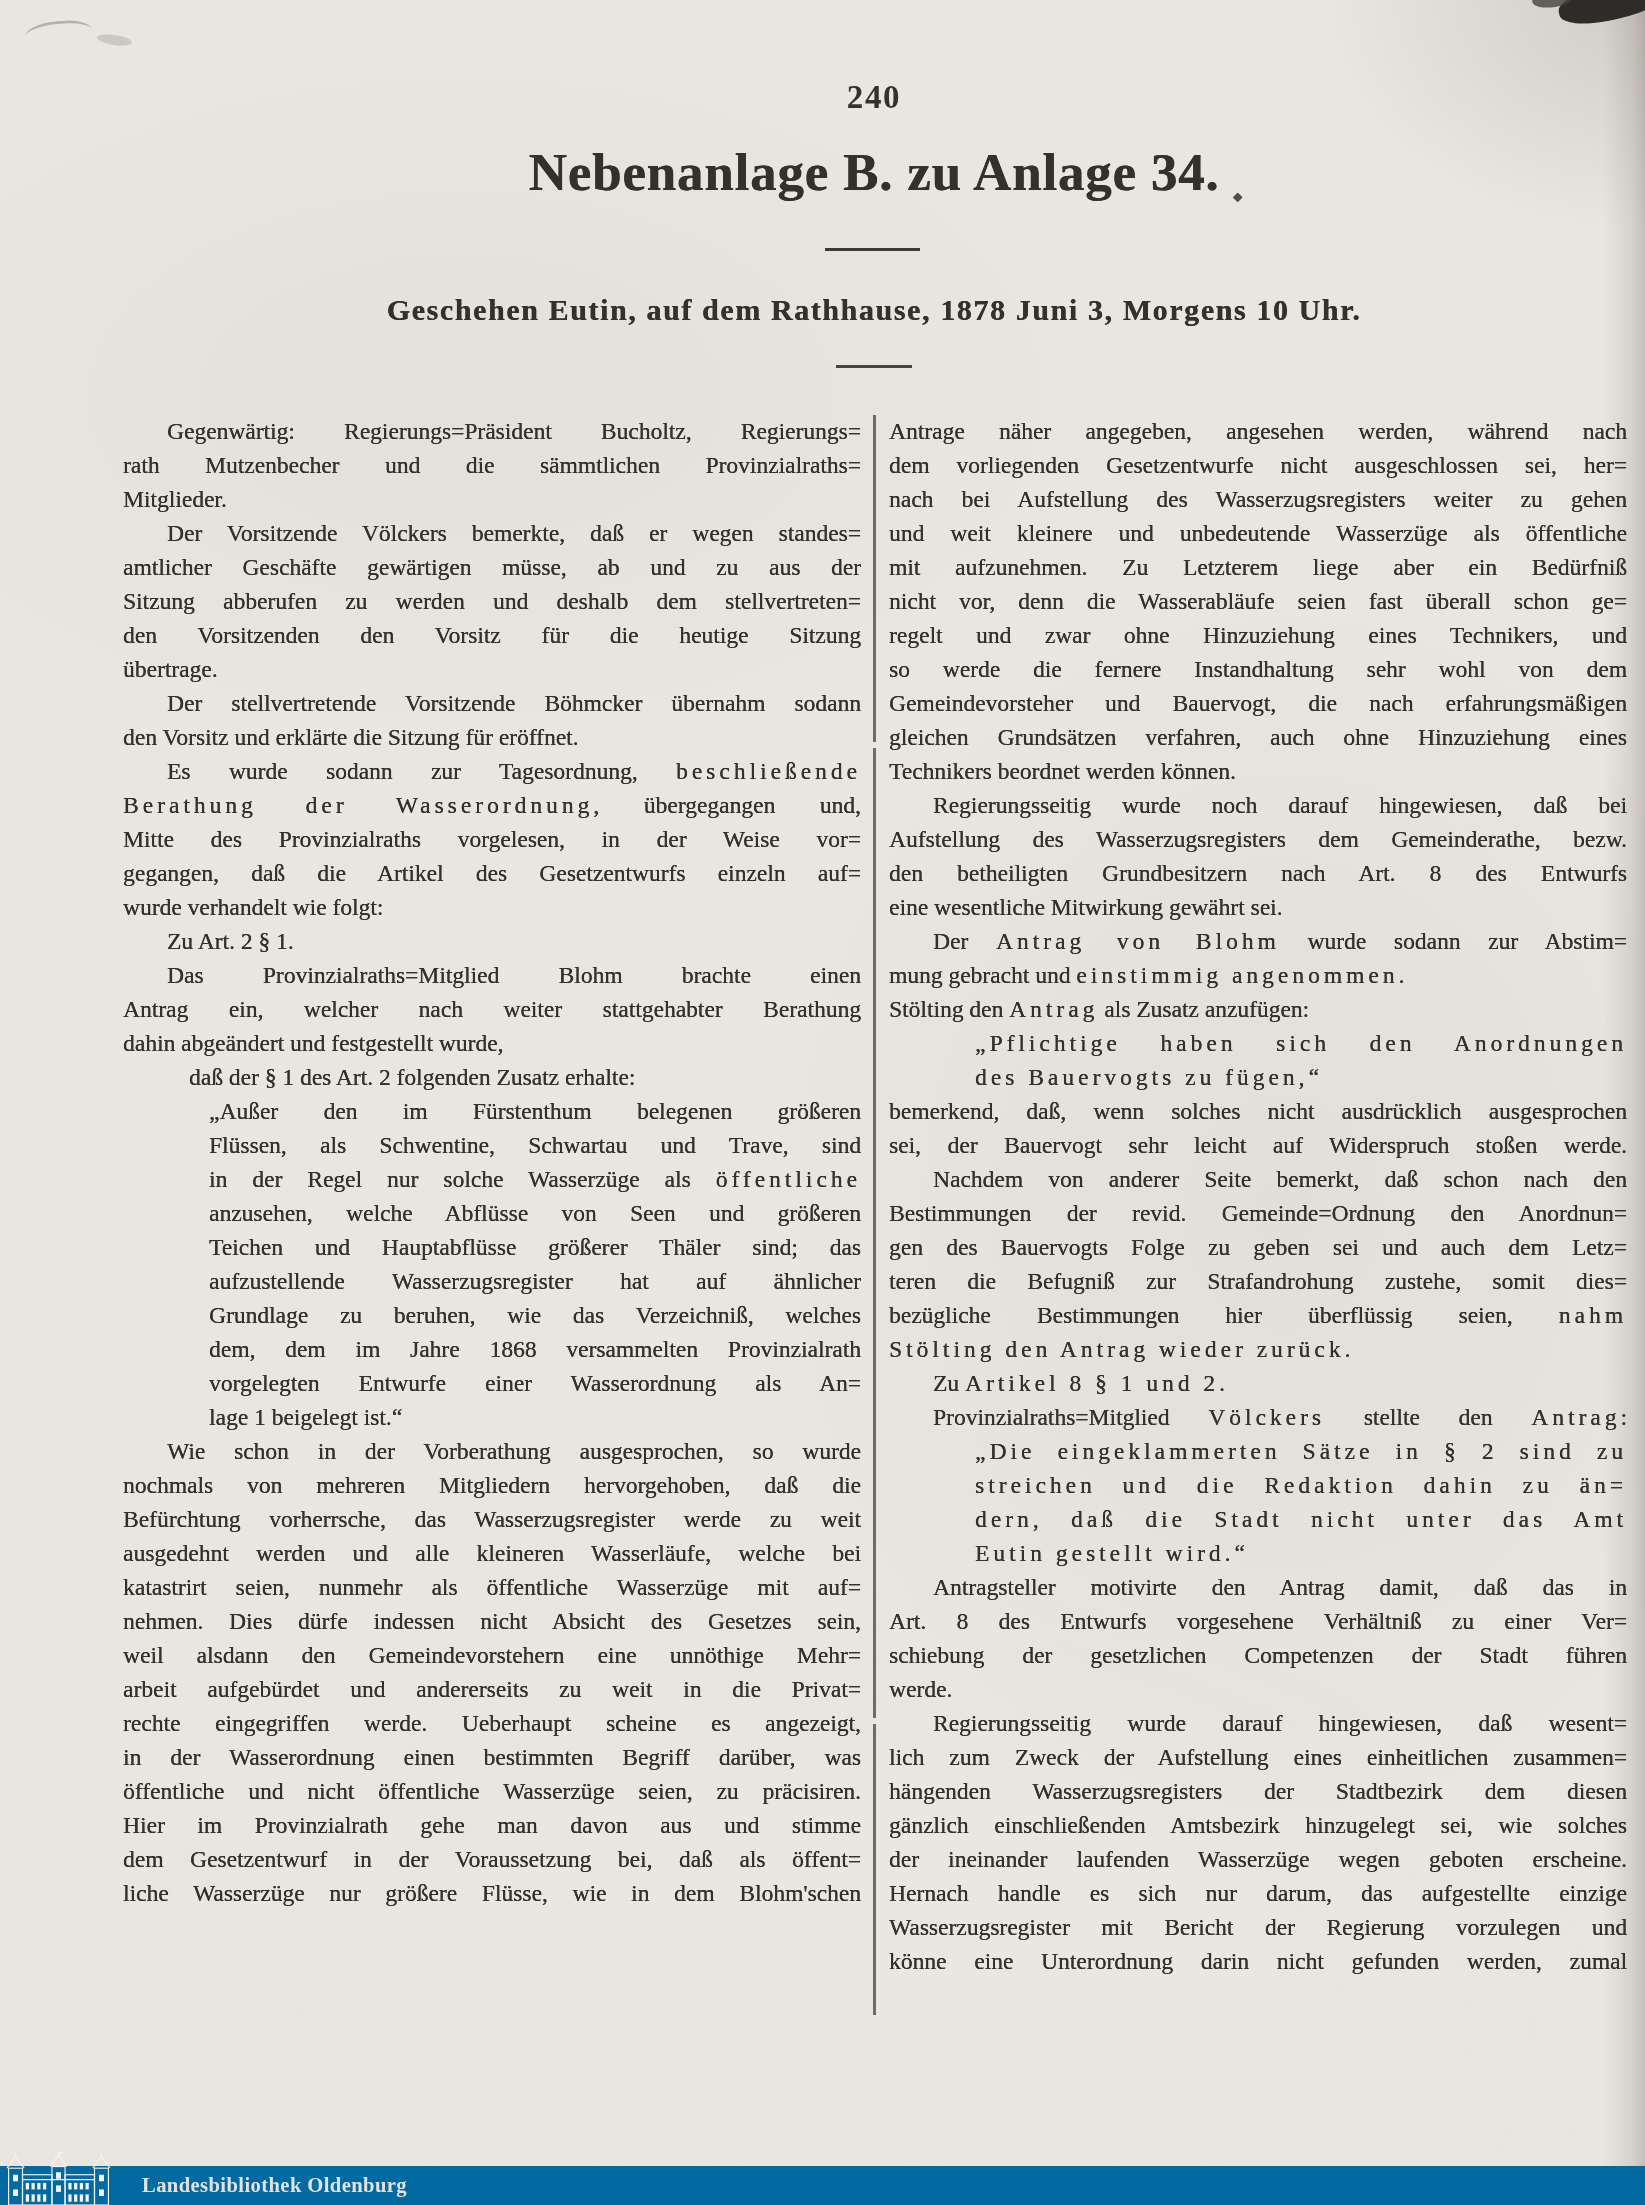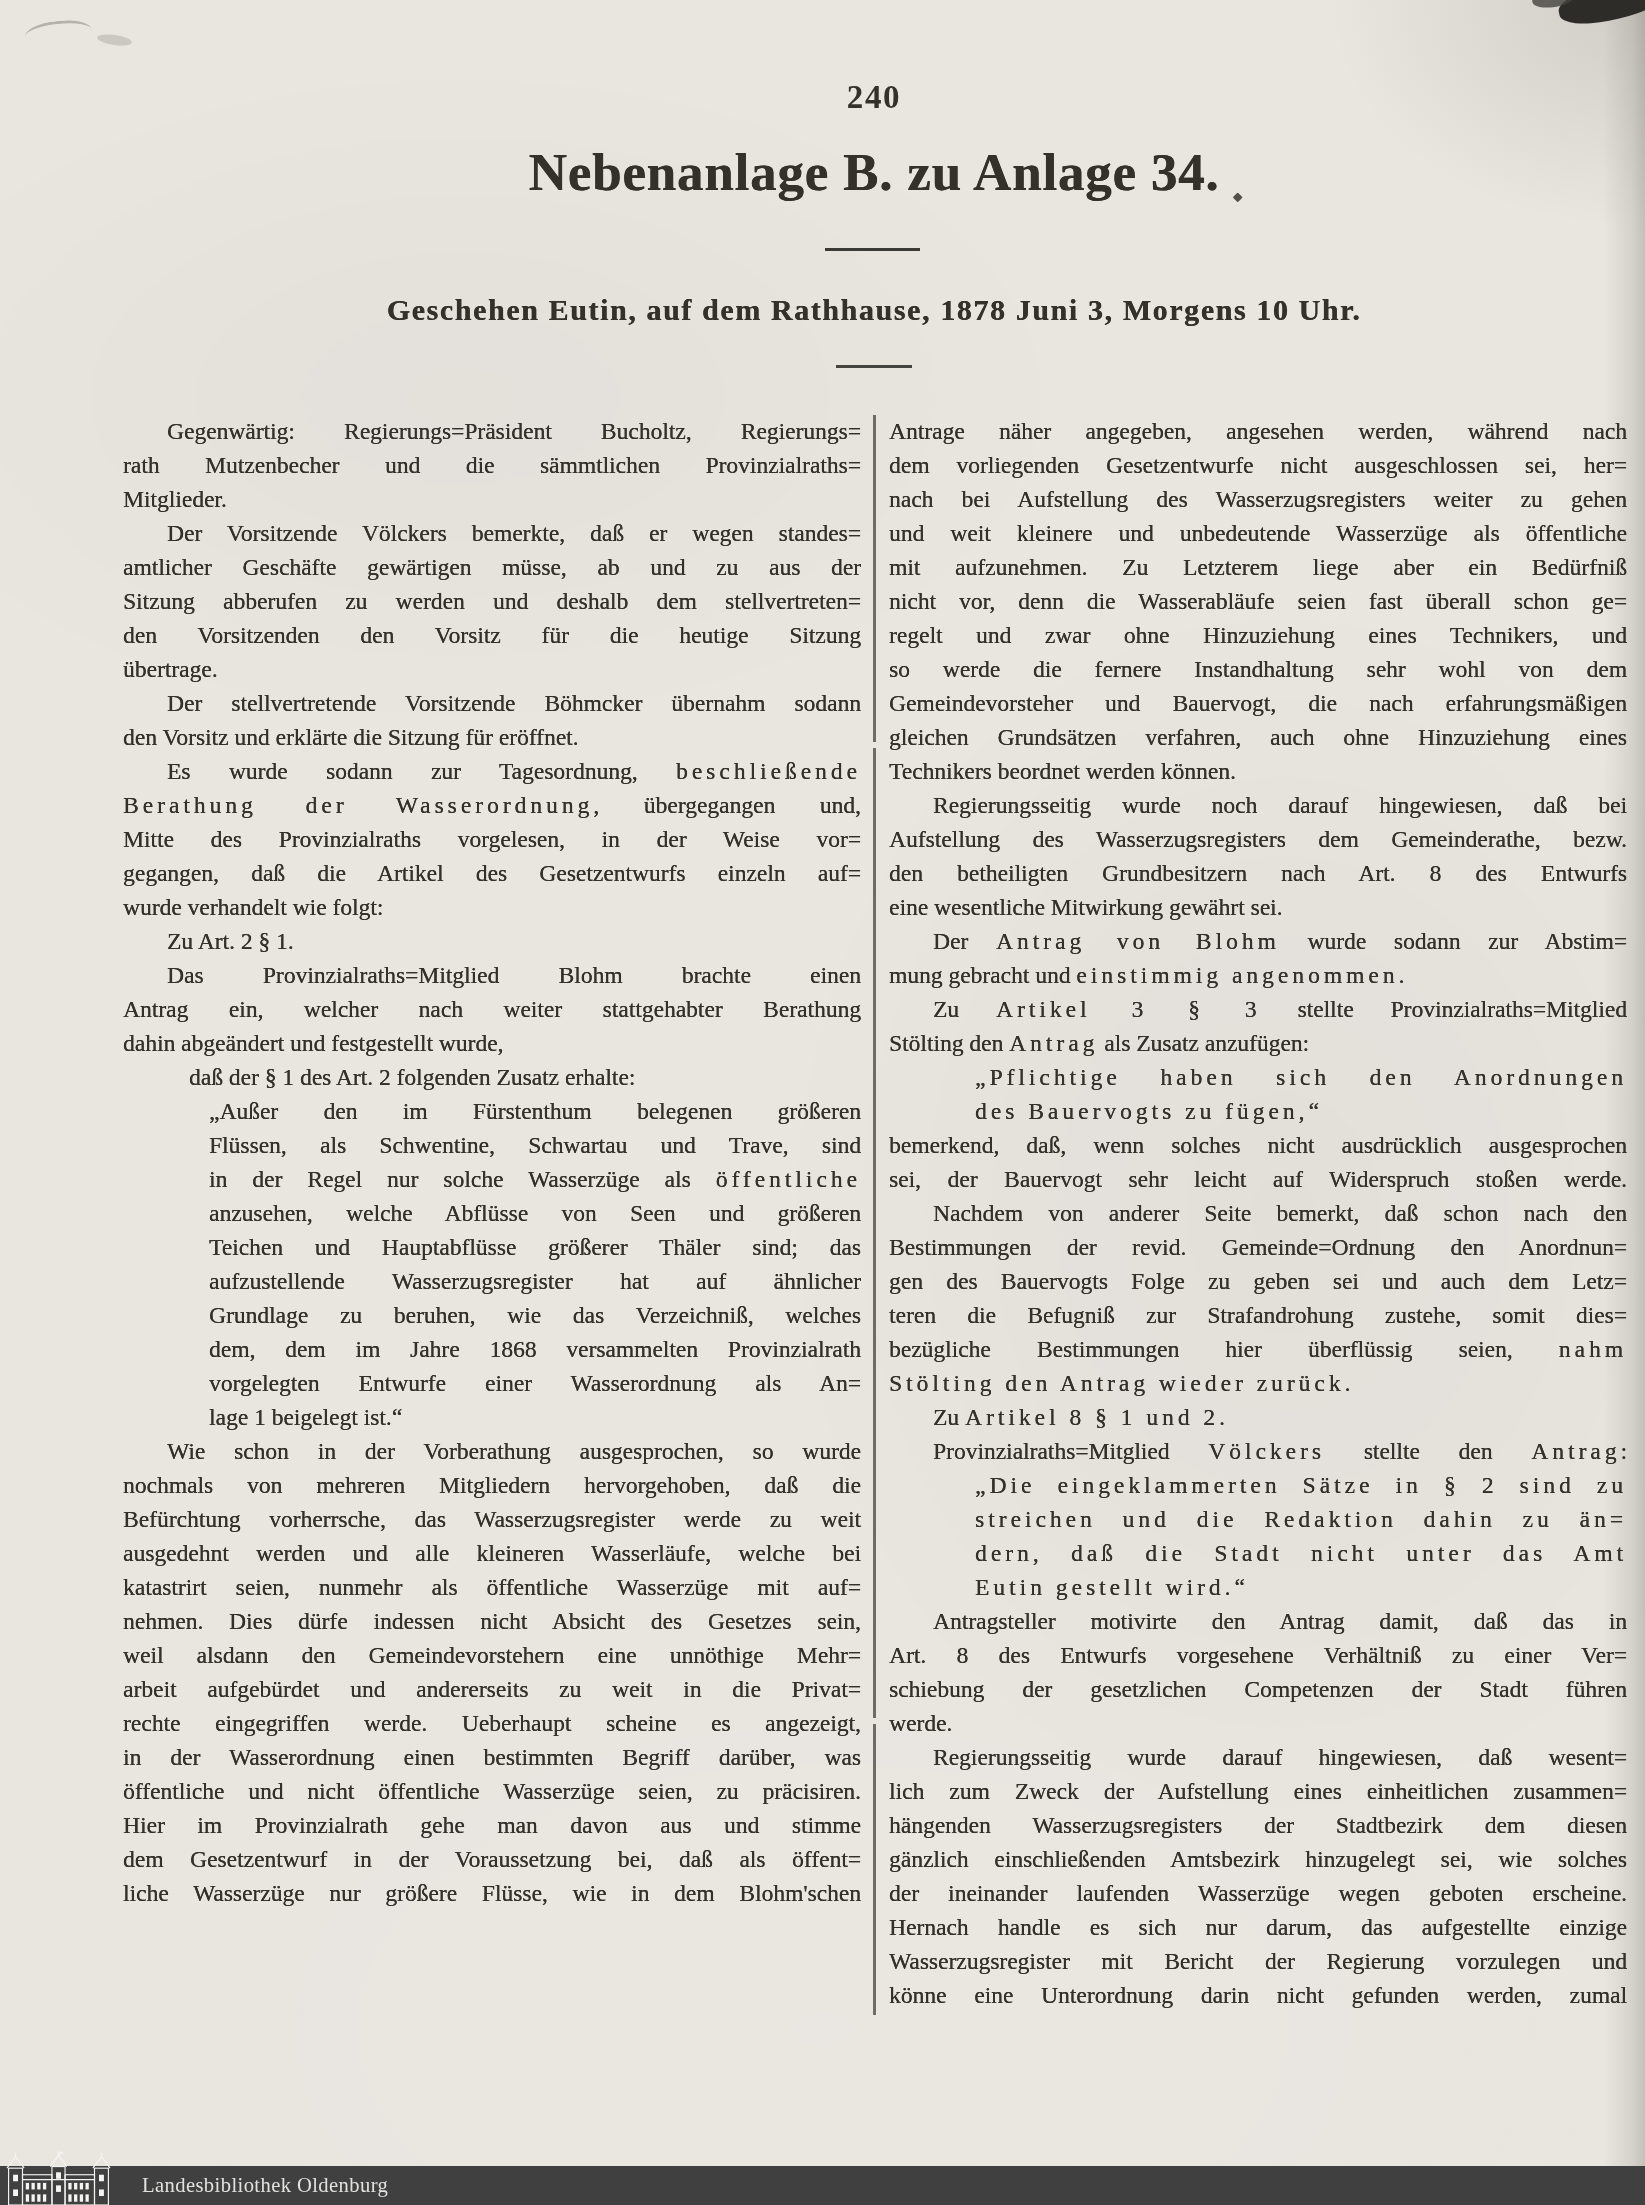--- a/index.html
+++ b/index.html
@@ -129,21 +129,20 @@
     <div class="line j">so werde die fernere Instandhaltung sehr wohl von dem</div>
     <div class="line j">Gemeindevorsteher und Bauervogt, die nach erfahrungsmäßigen</div>
     <div class="line j">gleichen Grundsätzen verfahren, auch ohne Hinzuziehung eines</div>
     <div class="line">Technikers beordnet werden können.</div>
     <div class="line j i1">Regierungsseitig wurde noch darauf hingewiesen, daß bei</div>
     <div class="line j">Aufstellung des Wasserzugsregisters dem Gemeinderathe, bezw.</div>
     <div class="line j">den betheiligten Grundbesitzern nach Art. 8 des Entwurfs</div>
     <div class="line">eine wesentliche Mitwirkung gewährt sei.</div>
     <div class="line j i1">Der <span class="sp">Antrag von Blohm</span> wurde sodann zur Abstim=</div>
     <div class="line">mung gebracht und <span class="sp">einstimmig angenommen</span>.</div>
-    <div class="line j i1">Zu <span class="sp">Artikel 3 § 3</span> stellte Provinzialraths=Mitglied</div>
     <div class="line">Stölting den <span class="sp">Antrag</span> als Zusatz anzufügen:</div>
     <div class="line j i3"><span class="sp">„Pflichtige haben sich den Anordnungen</span></div>
     <div class="line i3"><span class="sp">des Bauervogts zu fügen,“</span></div>
     <div class="line j">bemerkend, daß, wenn solches nicht ausdrücklich ausgesprochen</div>
     <div class="line j">sei, der Bauervogt sehr leicht auf Widerspruch stoßen werde.</div>
     <div class="line j i1">Nachdem von anderer Seite bemerkt, daß schon nach den</div>
     <div class="line j">Bestimmungen der revid. Gemeinde=Ordnung den Anordnun=</div>
     <div class="line j">gen des Bauervogts Folge zu geben sei und auch dem Letz=</div>
     <div class="line j">teren die Befugniß zur Strafandrohung zustehe, somit dies=</div>
     <div class="line j">bezügliche Bestimmungen hier überflüssig seien, <span class="sp">nahm</span></div>
@@ -161,21 +160,21 @@
     <div class="line j i1">Regierungsseitig wurde darauf hingewiesen, daß wesent=</div>
     <div class="line j">lich zum Zweck der Aufstellung eines einheitlichen zusammen=</div>
     <div class="line j">hängenden Wasserzugsregisters der Stadtbezirk dem diesen</div>
     <div class="line j">gänzlich einschließenden Amtsbezirk hinzugelegt sei, wie solches</div>
     <div class="line j">der ineinander laufenden Wasserzüge wegen geboten erscheine.</div>
     <div class="line j">Hernach handle es sich nur darum, das aufgestellte einzige</div>
     <div class="line j">Wasserzugsregister mit Bericht der Regierung vorzulegen und</div>
     <div class="line j">könne eine Unterordnung darin nicht gefunden werden, zumal</div>
   </div>
 
-<div class="watermark-bar" style="background: #404040;">
+<div class="watermark-bar" style="background: #0369a1; font-weight: bold;">
   <svg class="building" viewBox="0 0 130 66">
     <g stroke="#f4f4f2" stroke-width="1.4" fill="none">
       <rect x="4" y="21" width="17" height="45"></rect>
       <path d="M2,21 L12.5,7 L23,21"></path>
       <line x1="12.5" y1="7" x2="12.5" y2="2"></line>
       <rect x="109" y="21" width="17" height="45"></rect>
       <path d="M107,21 L117.5,7 L128,21"></path>
       <line x1="117.5" y1="7" x2="117.5" y2="2"></line>
       <rect x="57" y="19" width="16" height="47"></rect>
       <path d="M55,19 L65,5 L75,19"></path>

